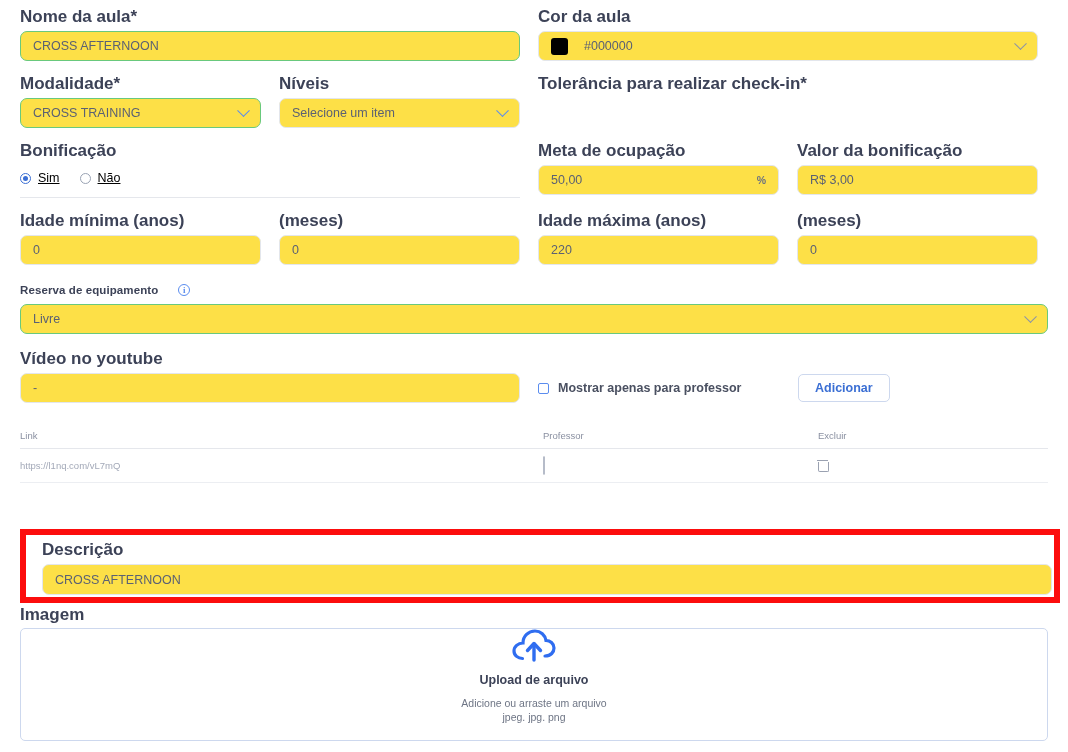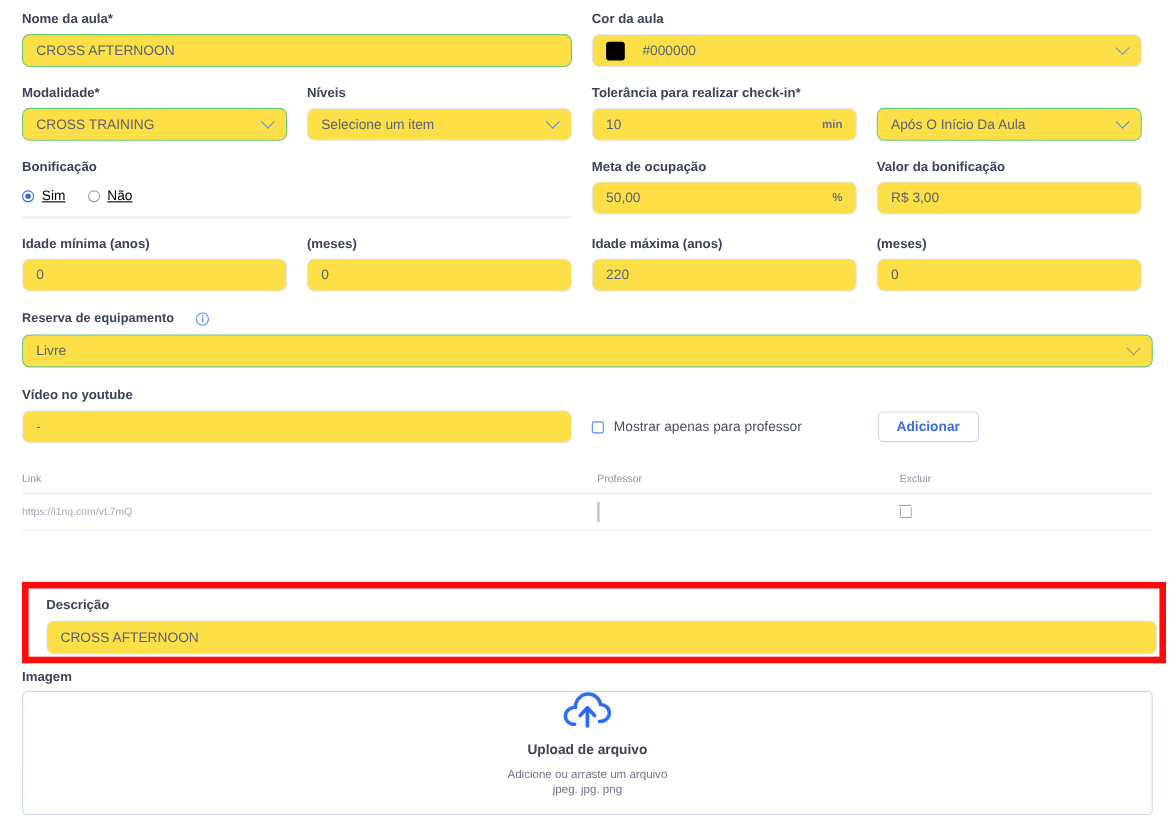--- a/index.html
+++ b/index.html
@@ -24,21 +24,21 @@
     font-weight: bold;
     color: #3c4257;
     letter-spacing: .1px;
     margin: 0 0 7px 0;
     line-height: 14px;
     display: flex;
     align-items: center;
     gap: 20px;
   }
   .label-plain {
-    font-size: 12px;
+    font-size: 17px;
     font-weight: bold;
     color: #3c4257;
     margin: 0 0 7px 0;
     line-height: 14px;
   }
 
   .field {
     height: 30px;
     border: 1px solid #e3e6ec;
     border-radius: 7px;
@@ -92,21 +92,21 @@
 
   
   .cbox {
     width: 11px; height: 11px;
     border: 1.3px solid #5b8def;
     border-radius: 2px; background: #fff;
     flex: 0 0 auto;
   }
   .cbox.grey { border-color: #b6bcc9; }
 
-  .check-row { display: flex; align-items: center; gap: 9px; }
+  .check-row { display: flex; align-items: center; gap: 9px; font-weight: bold; }
   .check-text { font-size: 12.5px; color: #4a5061; }
 
   .btn-outline {
     border: 1px solid #cdd8ee;
     border-radius: 5px;
     background: #fff;
     color: #3b6fd4;
     font-size: 12.5px;
     font-weight: bold;
     padding: 0 16px;
@@ -211,30 +211,20 @@
     </div>
     <div class="col col-2">
       <div class="label-plain">Níveis</div>
       <div class="field">
         <span class="val">Selecione um item</span>
         <span class="chev"></span>
       </div>
     </div>
     <div class="col col-wide">
       <div class="label-plain">Tolerância para realizar check-in*</div>
-      <div style="display:flex; gap:18px;">
-        <div class="field" style="width:241px;">
-          <span class="val">10</span>
-          <span class="suffix">min</span>
-        </div>
-        <div class="field green" style="width:241px;">
-          <span class="val">Após O Início Da Aula</span>
-          <span class="chev"></span>
-        </div>
-      </div>
     </div>
   </div>
 
   <div class="row mt16">
     <div class="col col-wide">
       <div class="label-plain">Bonificação</div>
       <div class="radios">
         <div class="radio-item">
           <span class="radio on"></span>
           <span class="radio-label">Sim</span>

